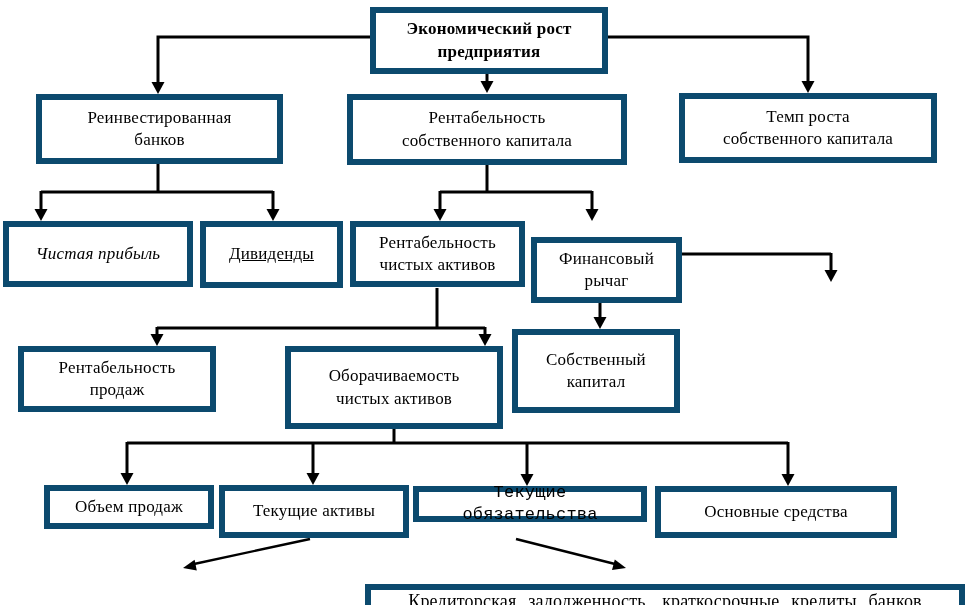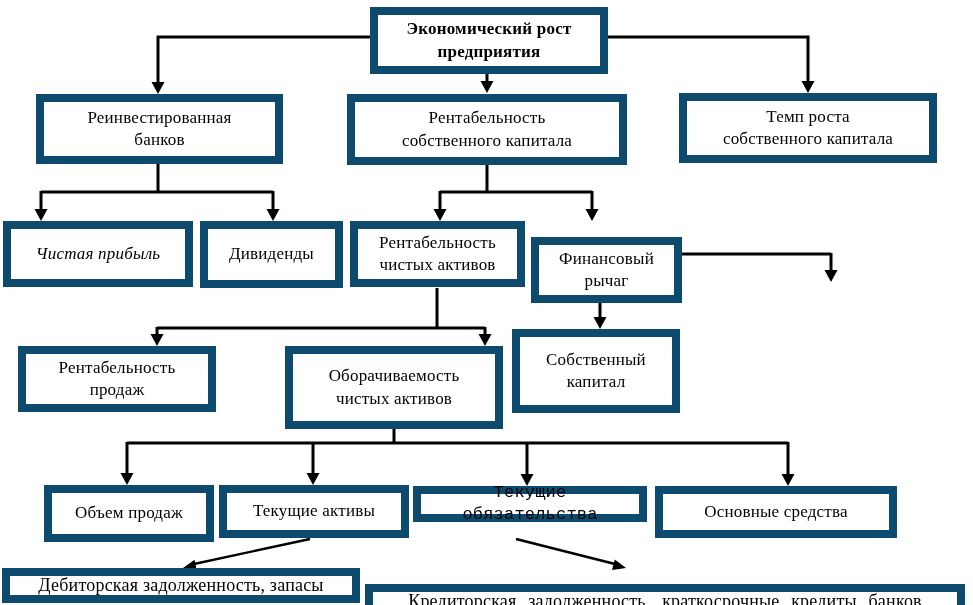--- a/index.html
+++ b/index.html
@@ -17,21 +17,21 @@
   }
   #connectors {
     position: absolute;
     left: 0;
     top: 0;
     pointer-events: none;
   }
   .node {
     position: absolute;
     box-sizing: border-box;
-    border: 8px solid #0c4a6e;
+    border: 6px solid #0c4a6e;
     background: #ffffff;
     color: #000000;
     display: flex;
     align-items: center;
     justify-content: center;
     text-align: center;
     font-size: 17px;
     line-height: 1.32;
     white-space: pre-line;
     letter-spacing: 0.2px;
@@ -40,28 +40,28 @@
   .node.bold { font-weight: bold; }
   .node.wide { font-size: 18px; }
   .node.spaced { word-spacing: 7px; }
 
   
   #n-economic-growth      { left:370px; top:7px;   width:238px; height:67px; }
   #n-reinvested-profit    { left:36px;  top:94px;  width:247px; height:70px; }
   #n-return-on-equity     { left:347px; top:94px;  width:280px; height:71px; }
   #n-equity-growth-rate   { left:679px; top:93px;  width:258px; height:70px; }
   #n-net-profit           { left:3px;   top:221px; width:190px; height:66px;font-style:italic; }
-  #n-dividends            { left:200px; top:221px; width:143px; height:67px; }
+  #n-dividends            { left:200px; top:221px; width:143px; height:67px;text-decoration:underline; }
   #n-return-on-net-assets { left:350px; top:221px; width:175px; height:66px; }
   #n-financial-leverage   { left:531px; top:221px; width:151px; height:66px;margin-top:16px; }
   #n-invested-capital     { left:693px; top:282px; width:275px; height:130px; }
   #n-return-on-sales      { left:18px;  top:346px; width:198px; height:66px; }
   #n-net-assets-turnover  { left:285px; top:346px; width:218px; height:83px; }
   #n-equity-capital       { left:512px; top:329px; width:168px; height:84px; }
-  #n-sales-volume         { left:44px;  top:485px; width:170px; height:57px; }
+  #n-sales-volume         { left:44px;  top:485px; width:170px; height:44px; }
   #n-current-assets       { left:219px; top:485px; width:190px; height:53px; }
   #n-current-liabilities  { left:413px; top:486px; width:234px; height:36px;font-family:Liberation Mono, monospace; }
   #n-fixed-assets         { left:655px; top:486px; width:242px; height:52px; }
   #n-receivables          { left:2px;   top:568px; width:358px; height:35px; }
   #n-payables             { left:365px; top:584px; width:600px; height:35px; }
 </style>
 </head>
 <body>
 
 <div id="canvas">
@@ -163,17 +163,16 @@
 капитал</div>
 
   <div class="node" id="n-sales-volume">Объем продаж</div>
 
   <div class="node" id="n-current-assets">Текущие активы</div>
 
   <div class="node" id="n-current-liabilities">Текущие обязательства</div>
 
   <div class="node" id="n-fixed-assets">Основные средства</div>
 
-  <div class="node wide" id="n-receivables">Дебиторская задолженность, запасы</div>
 
   <div class="node wide spaced" id="n-payables">Кредиторская задолженность, краткосрочные кредиты банков</div>
 
 </div>
 
 </body></html>

